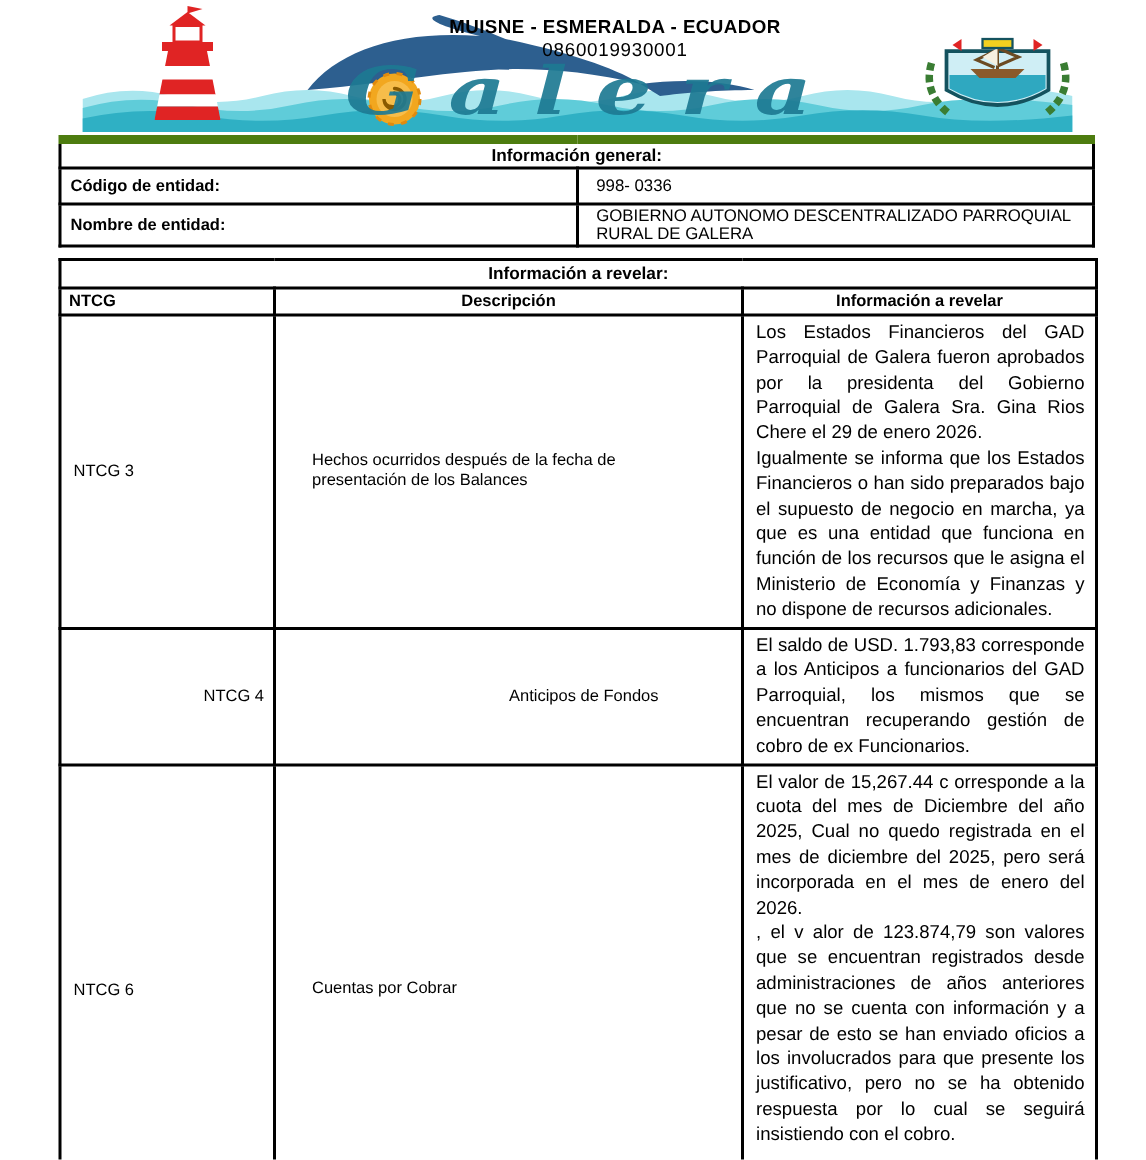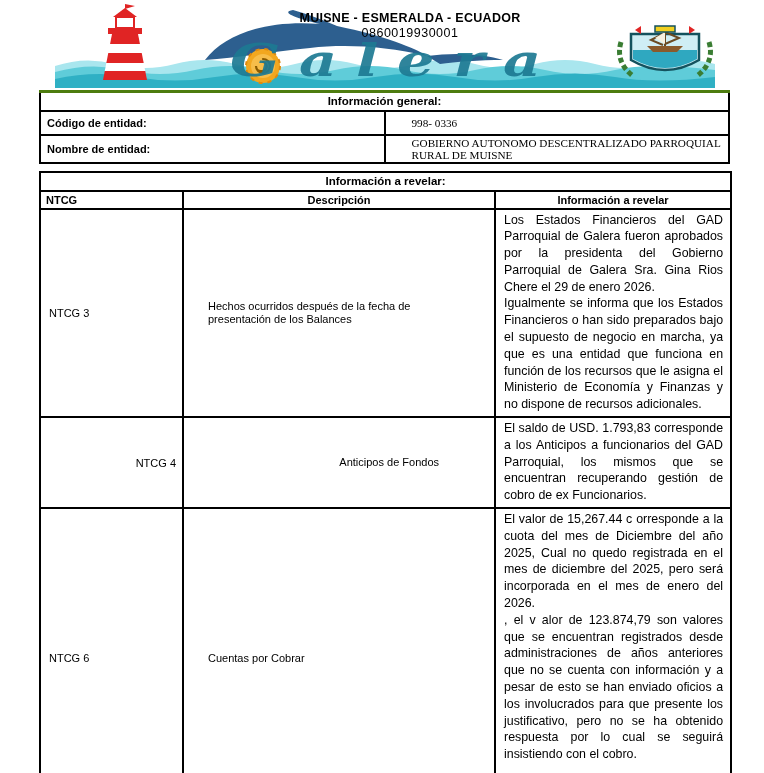--- a/index.html
+++ b/index.html
@@ -19,26 +19,26 @@
     position:absolute; left:190px; top:9px; width:440px;
     text-align:center; z-index:2; line-height:14px;
   }
   .head-title   { font-size:13.5px; font-weight:bold; letter-spacing:-0.2px; }
   .head-sub     { font-size:12.5px; font-weight:bold; margin-top:2px; letter-spacing:0.3px; }
   .head-ruc     { font-size:12.5px; font-weight:normal; margin-top:1px; letter-spacing:0.5px; }
 
   
   table { border-collapse:collapse; table-layout:fixed; margin-left:39px; width:691px; background:#fff; }
   td { border:2px solid #000; padding:1px 6px; font-size:11px; vertical-align:middle; overflow:hidden; }
-  .t1 { border-top:3px solid #4d7c0f; }
+  .t1 { border-top:6px solid #4d7c0f; }
   .t1 .section td, .t2 .section td {
     text-align:center; font-weight:bold; font-size:11.5px; height:19px; padding:1px 4px;
   }
   .t1 .lbl { width:143px; font-weight:bold; height:24px; padding-left:6px; }
-  .t1 .val { padding-left:26px; font-size:11.2px;font-family:Liberation Serif, serif; }
+  .t1 .val { padding-left:12px; font-size:11.2px; }
   .t-gap { height:7px; }
 
   .t2 col.c1 { width:143px; }
   .t2 col.c2 { width:312px; }
   .t2 col.c3 { width:236px; }
   .t2 .hdr td { font-weight:bold; height:18px; padding:1px 5px; }
   .t2 .hdr .h1 { text-align:left; }
   .t2 .hdr .h2, .t2 .hdr .h3 { text-align:center; }
   .t2 .ntcg { padding-left:8px; vertical-align:middle; }
   .t2 .desc { padding-left:24px; padding-right:55px; vertical-align:middle; line-height:13px; }
@@ -123,21 +123,21 @@
     <tbody>
         <tr class="section">
       <td colspan="2">Información general:</td>
     </tr>
     <tr>
       <td class="lbl">Código de entidad:</td>
       <td class="val">998- 0336</td>
     </tr>
     <tr>
       <td class="lbl">Nombre de entidad:</td>
-      <td class="val">GOBIERNO AUTONOMO DESCENTRALIZADO PARROQUIAL RURAL DE MUISNE</td>
+      <td class="val">GOBIERNO AUTONOMO DESCENTRALIZADO PARROQUIAL RURAL DE GALERA</td>
     </tr>
   </tbody>
     </table>
 
   <div class="t-gap"></div>
 
   <table class="t2">
     <colgroup>
         <col class="c1">
         <col class="c2">

